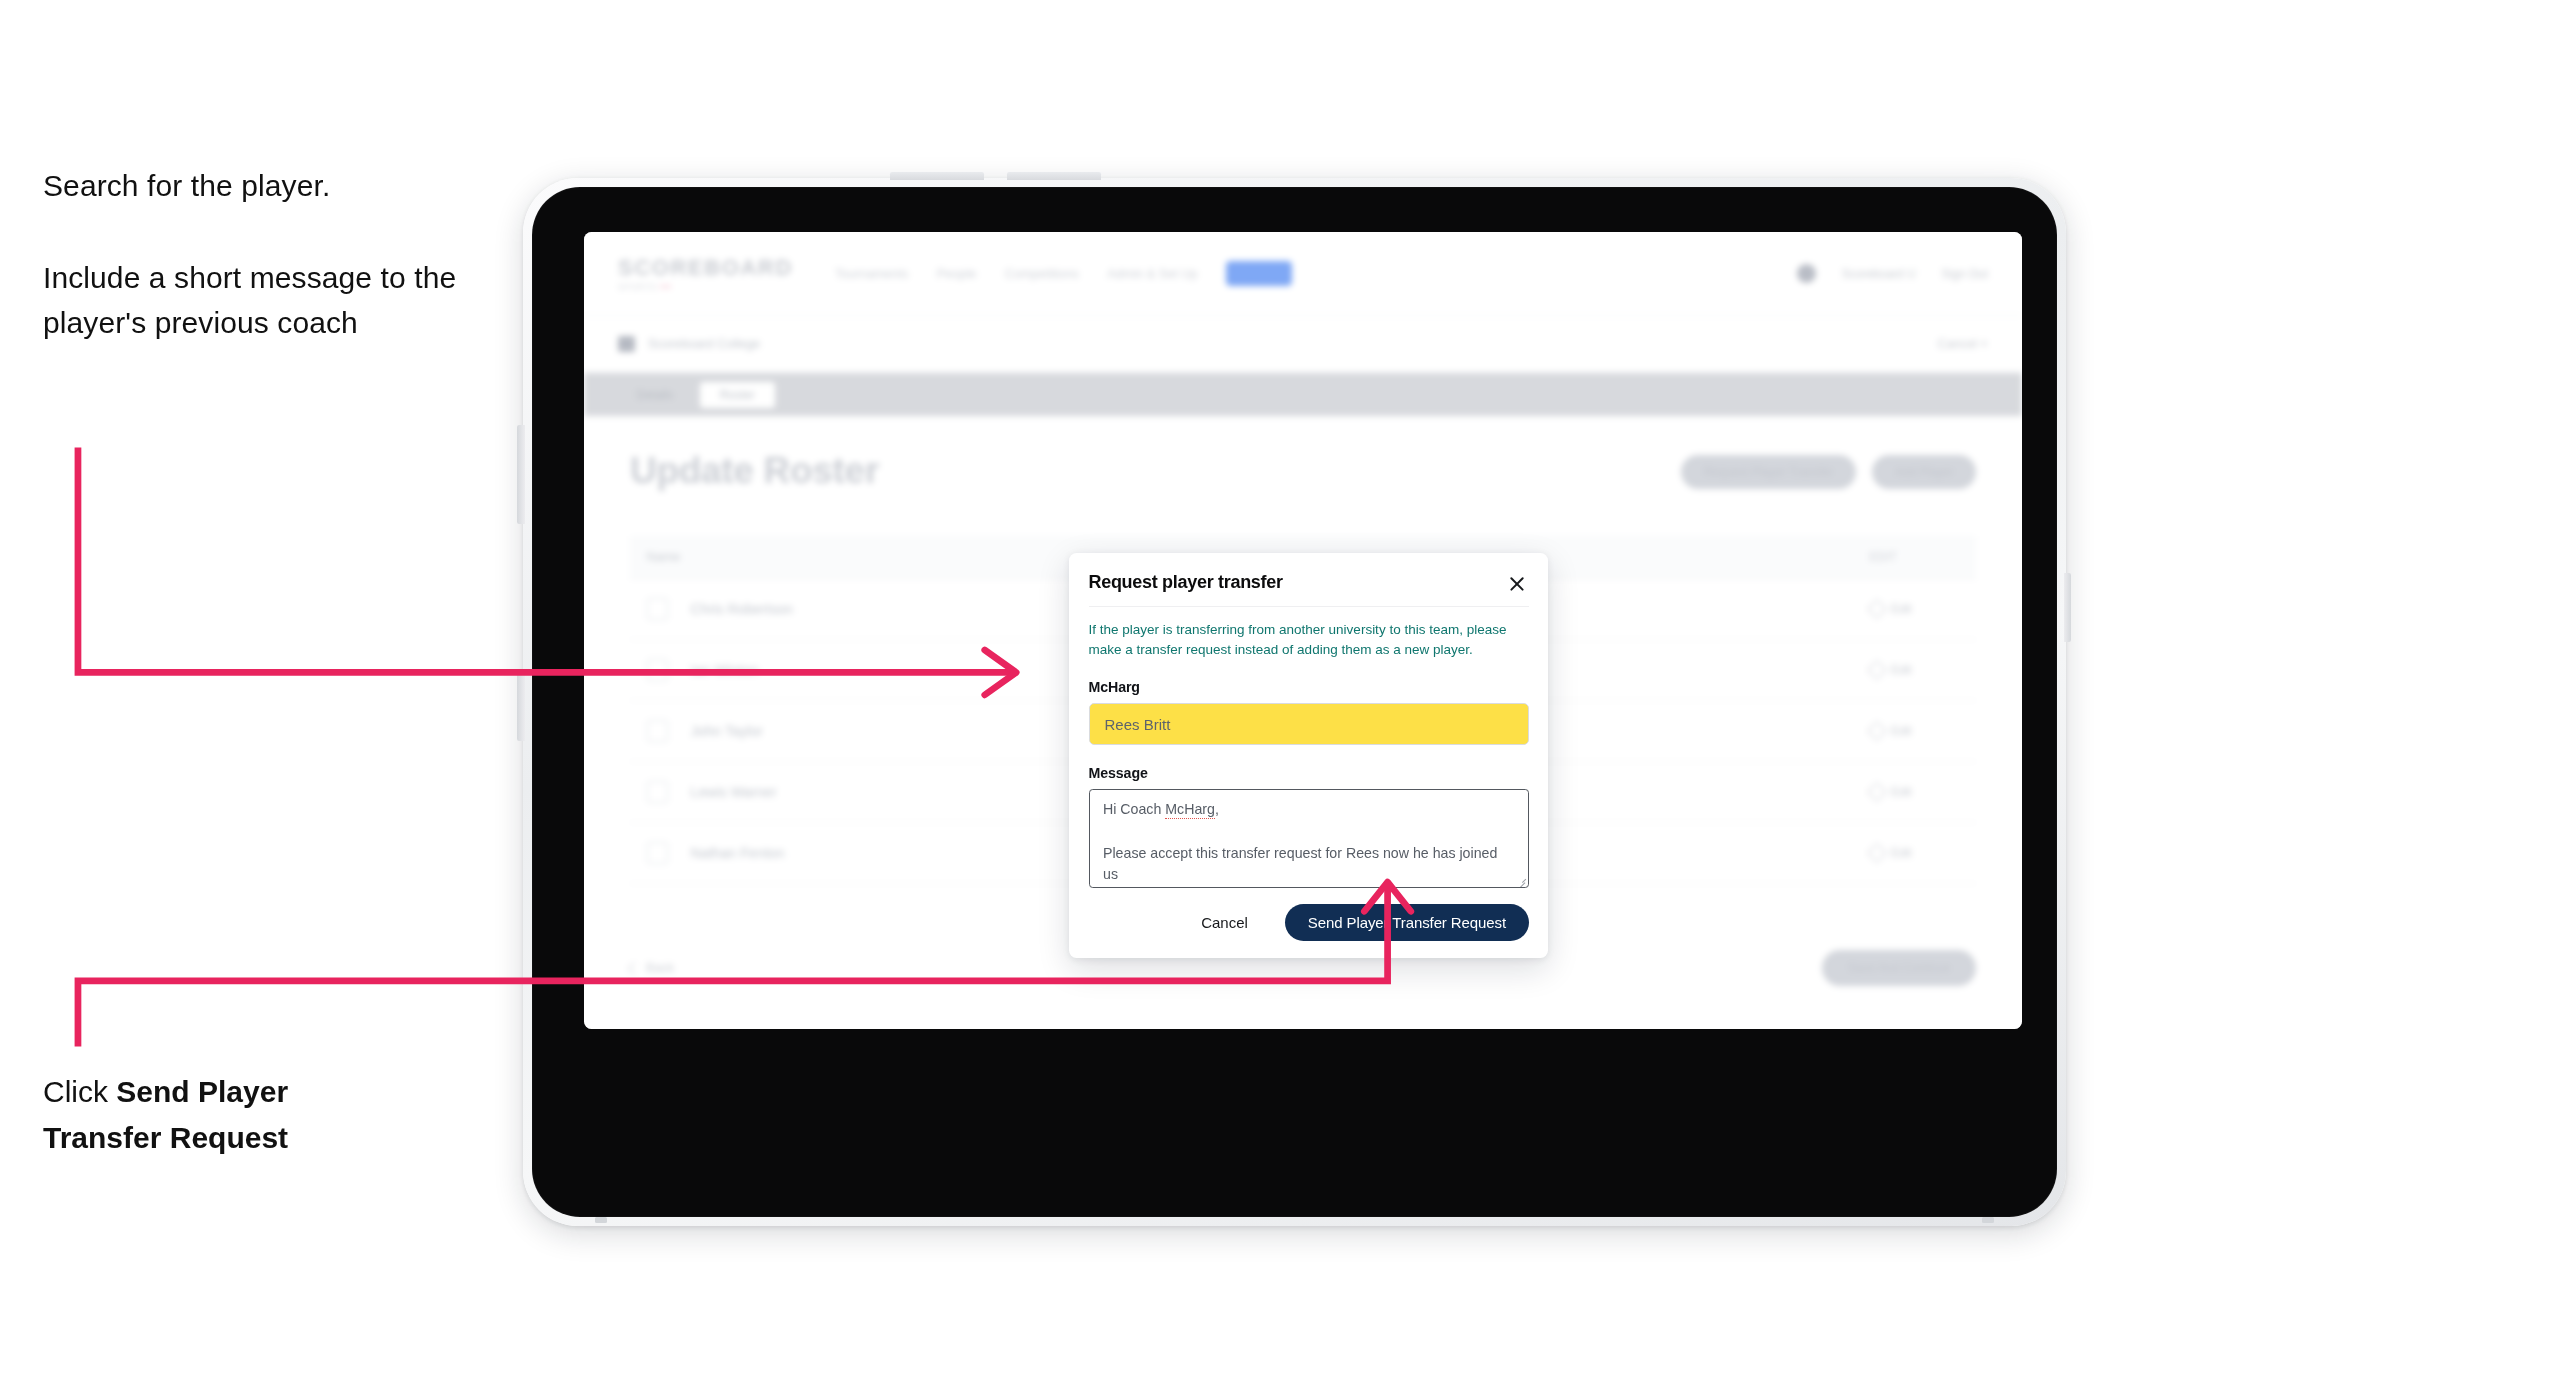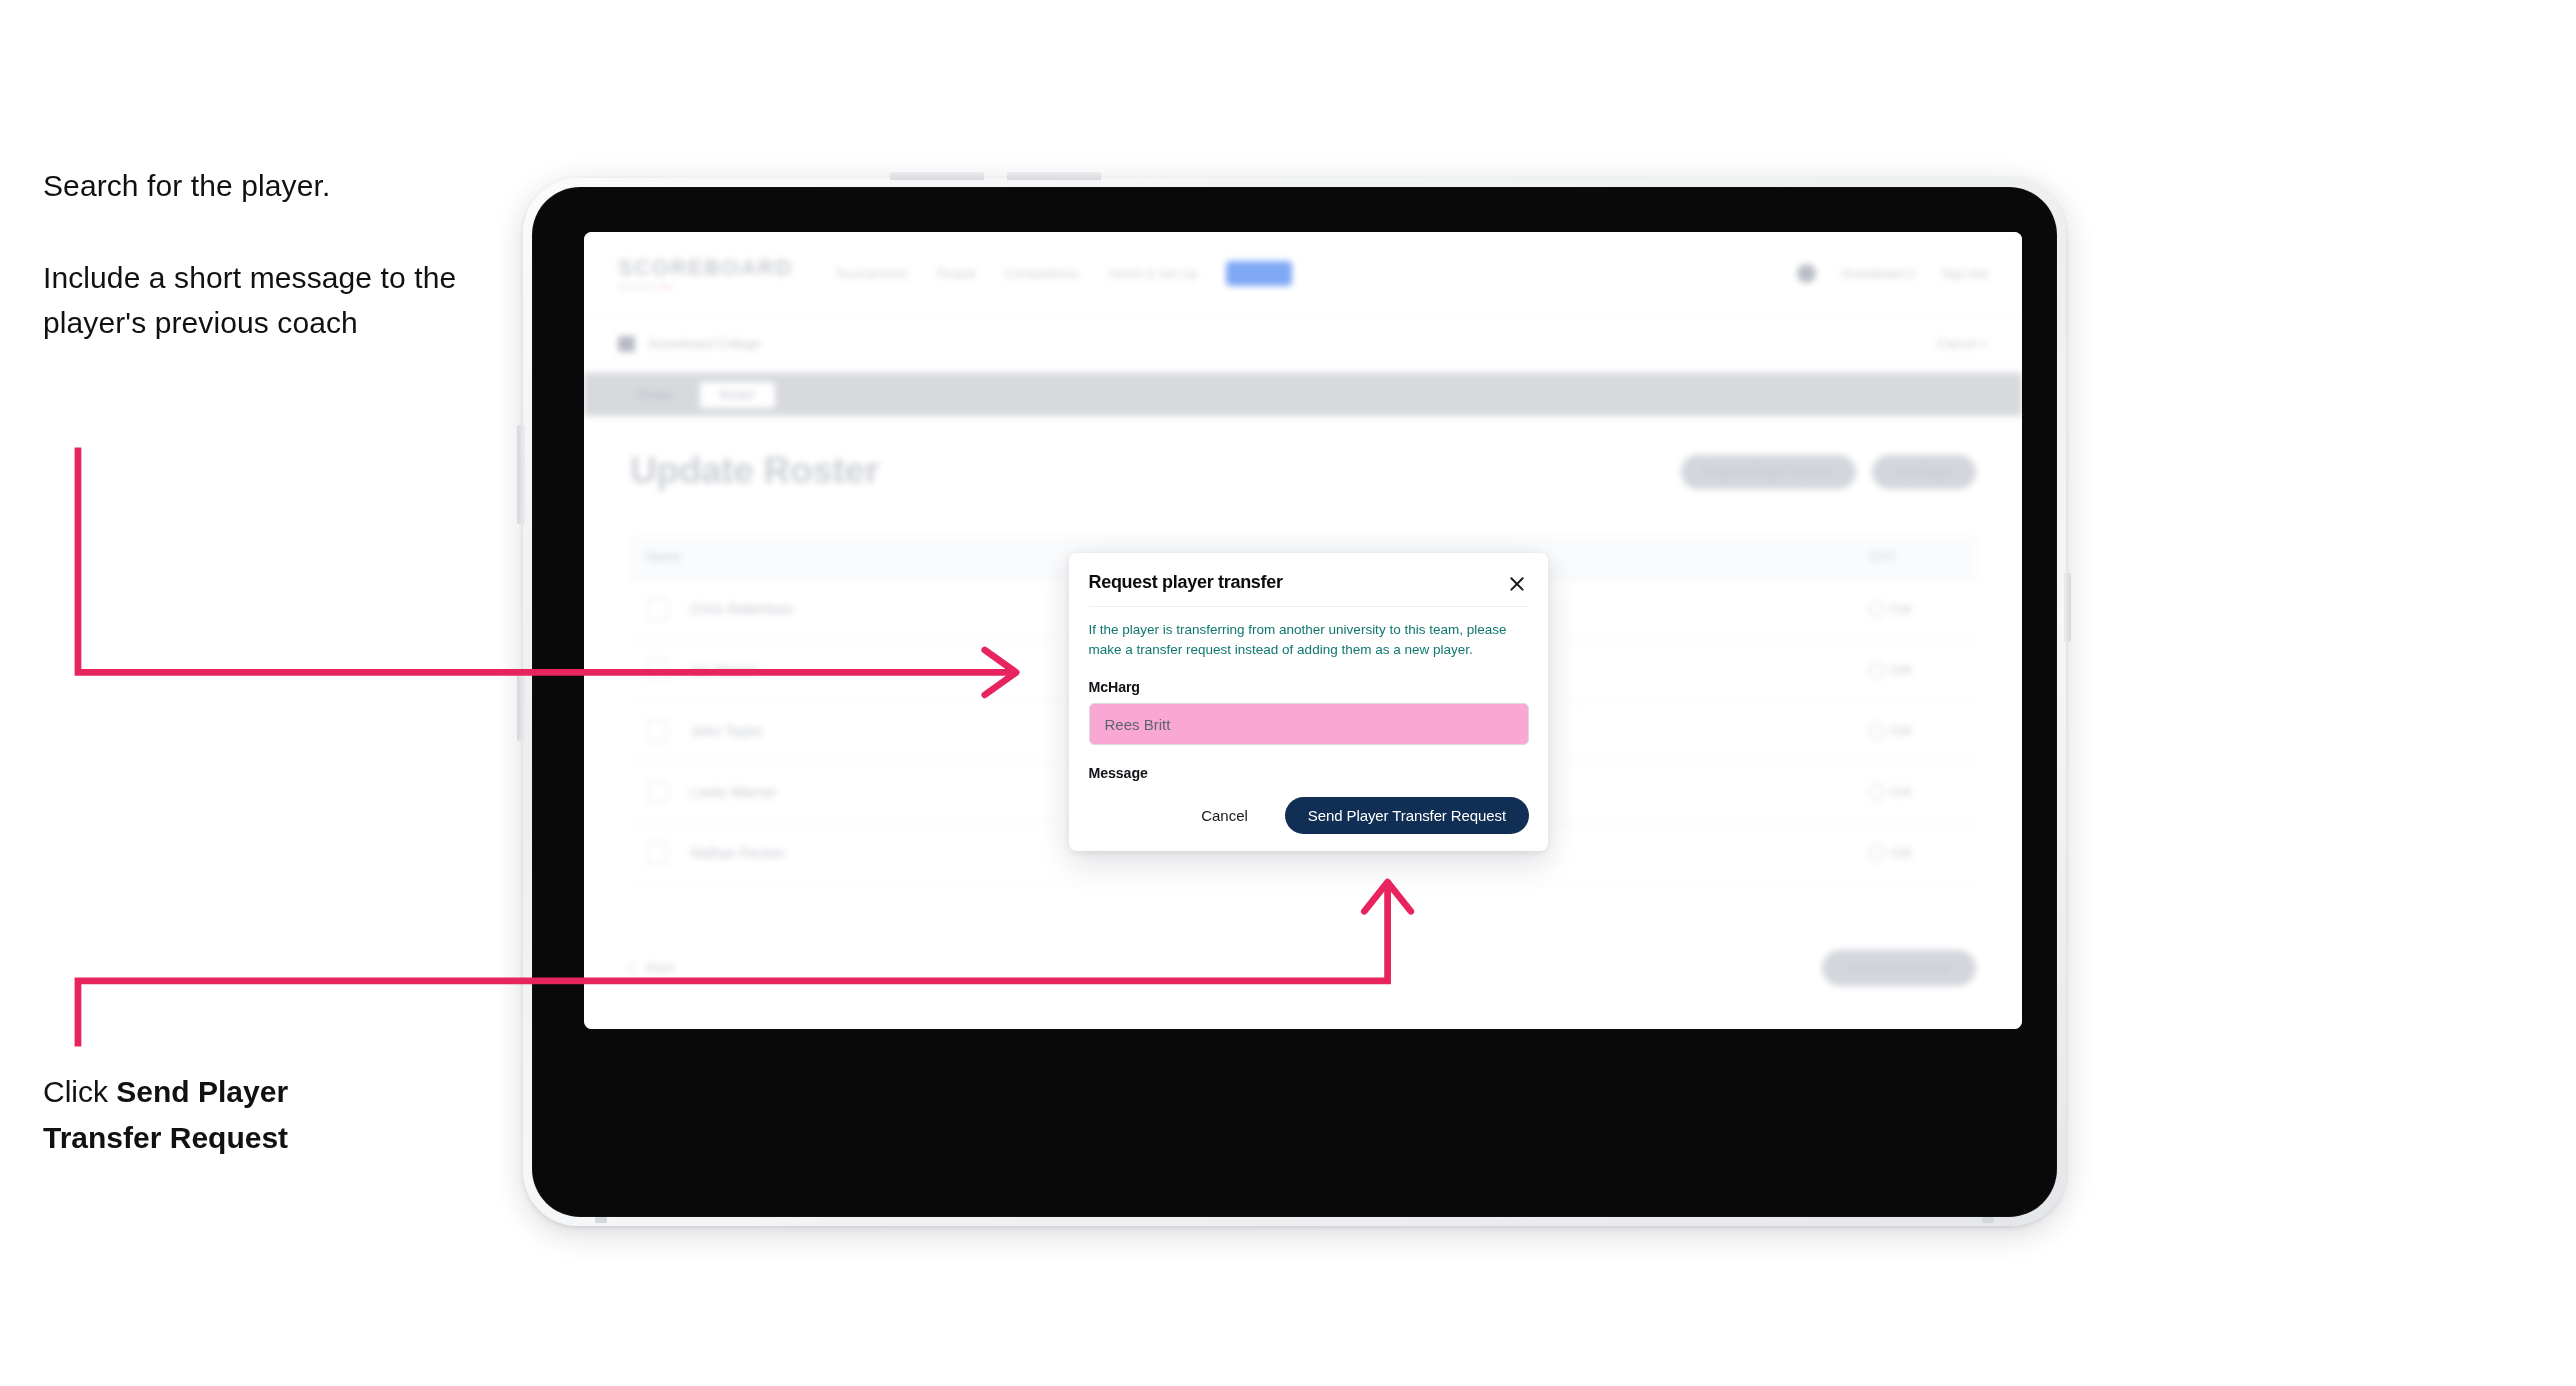--- a/index.html
+++ b/index.html
@@ -407,21 +407,21 @@
     font-size: 14.2px;
     font-weight: 700;
     color: #111318;
     letter-spacing: -0.1px;
   }
   .player-input {
     margin-top: 8.2px;
     height: 42px;
     border: 0.7px solid #d9dbdf;
     border-radius: 5.2px;
-    background: #f9a8d4;
+    background: #fde047;
     display: flex;
     align-items: center;
     padding: 0 15px;
     box-sizing: border-box;
     font-size: 15px;
     color: #5d636c;
   }
   .message-box {
     margin-top: 8.2px;
     height: 99px;
@@ -629,20 +629,29 @@
           <div class="modal-title">Request player transfer</div>
           <div class="modal-close"></div>
         </div>
 
         <div class="modal-desc">If the player is transferring from another university to this team, please make a transfer request instead of adding them as a new player.</div>
 
         <div class="field-label">McHarg</div>
         <div class="player-input">Rees Britt</div>
 
         <div class="field-label">Message</div>
+        <div class="message-box">
+          <div class="msg-line greet"><span>Hi Coach </span><span class="spell">McHarg</span><span>,</span></div>
+          <div class="msg-line">Please accept this transfer request for Rees now he has joined us</div>
+          <div class="msg-line"><span>at Scoreboard College</span><span class="caret"></span></div>
+          <div class="resize-grip">
+              <i></i>
+              <i></i>
+            </div>
+        </div>
 
         <div class="modal-actions">
           <button class="cancel-btn">Cancel</button>
           <button class="send-btn" style="background: rgb(17, 46, 84);">Send Player Transfer Request</button>
         </div>
       </div>
 
     </div>
   </div>
 </div>

